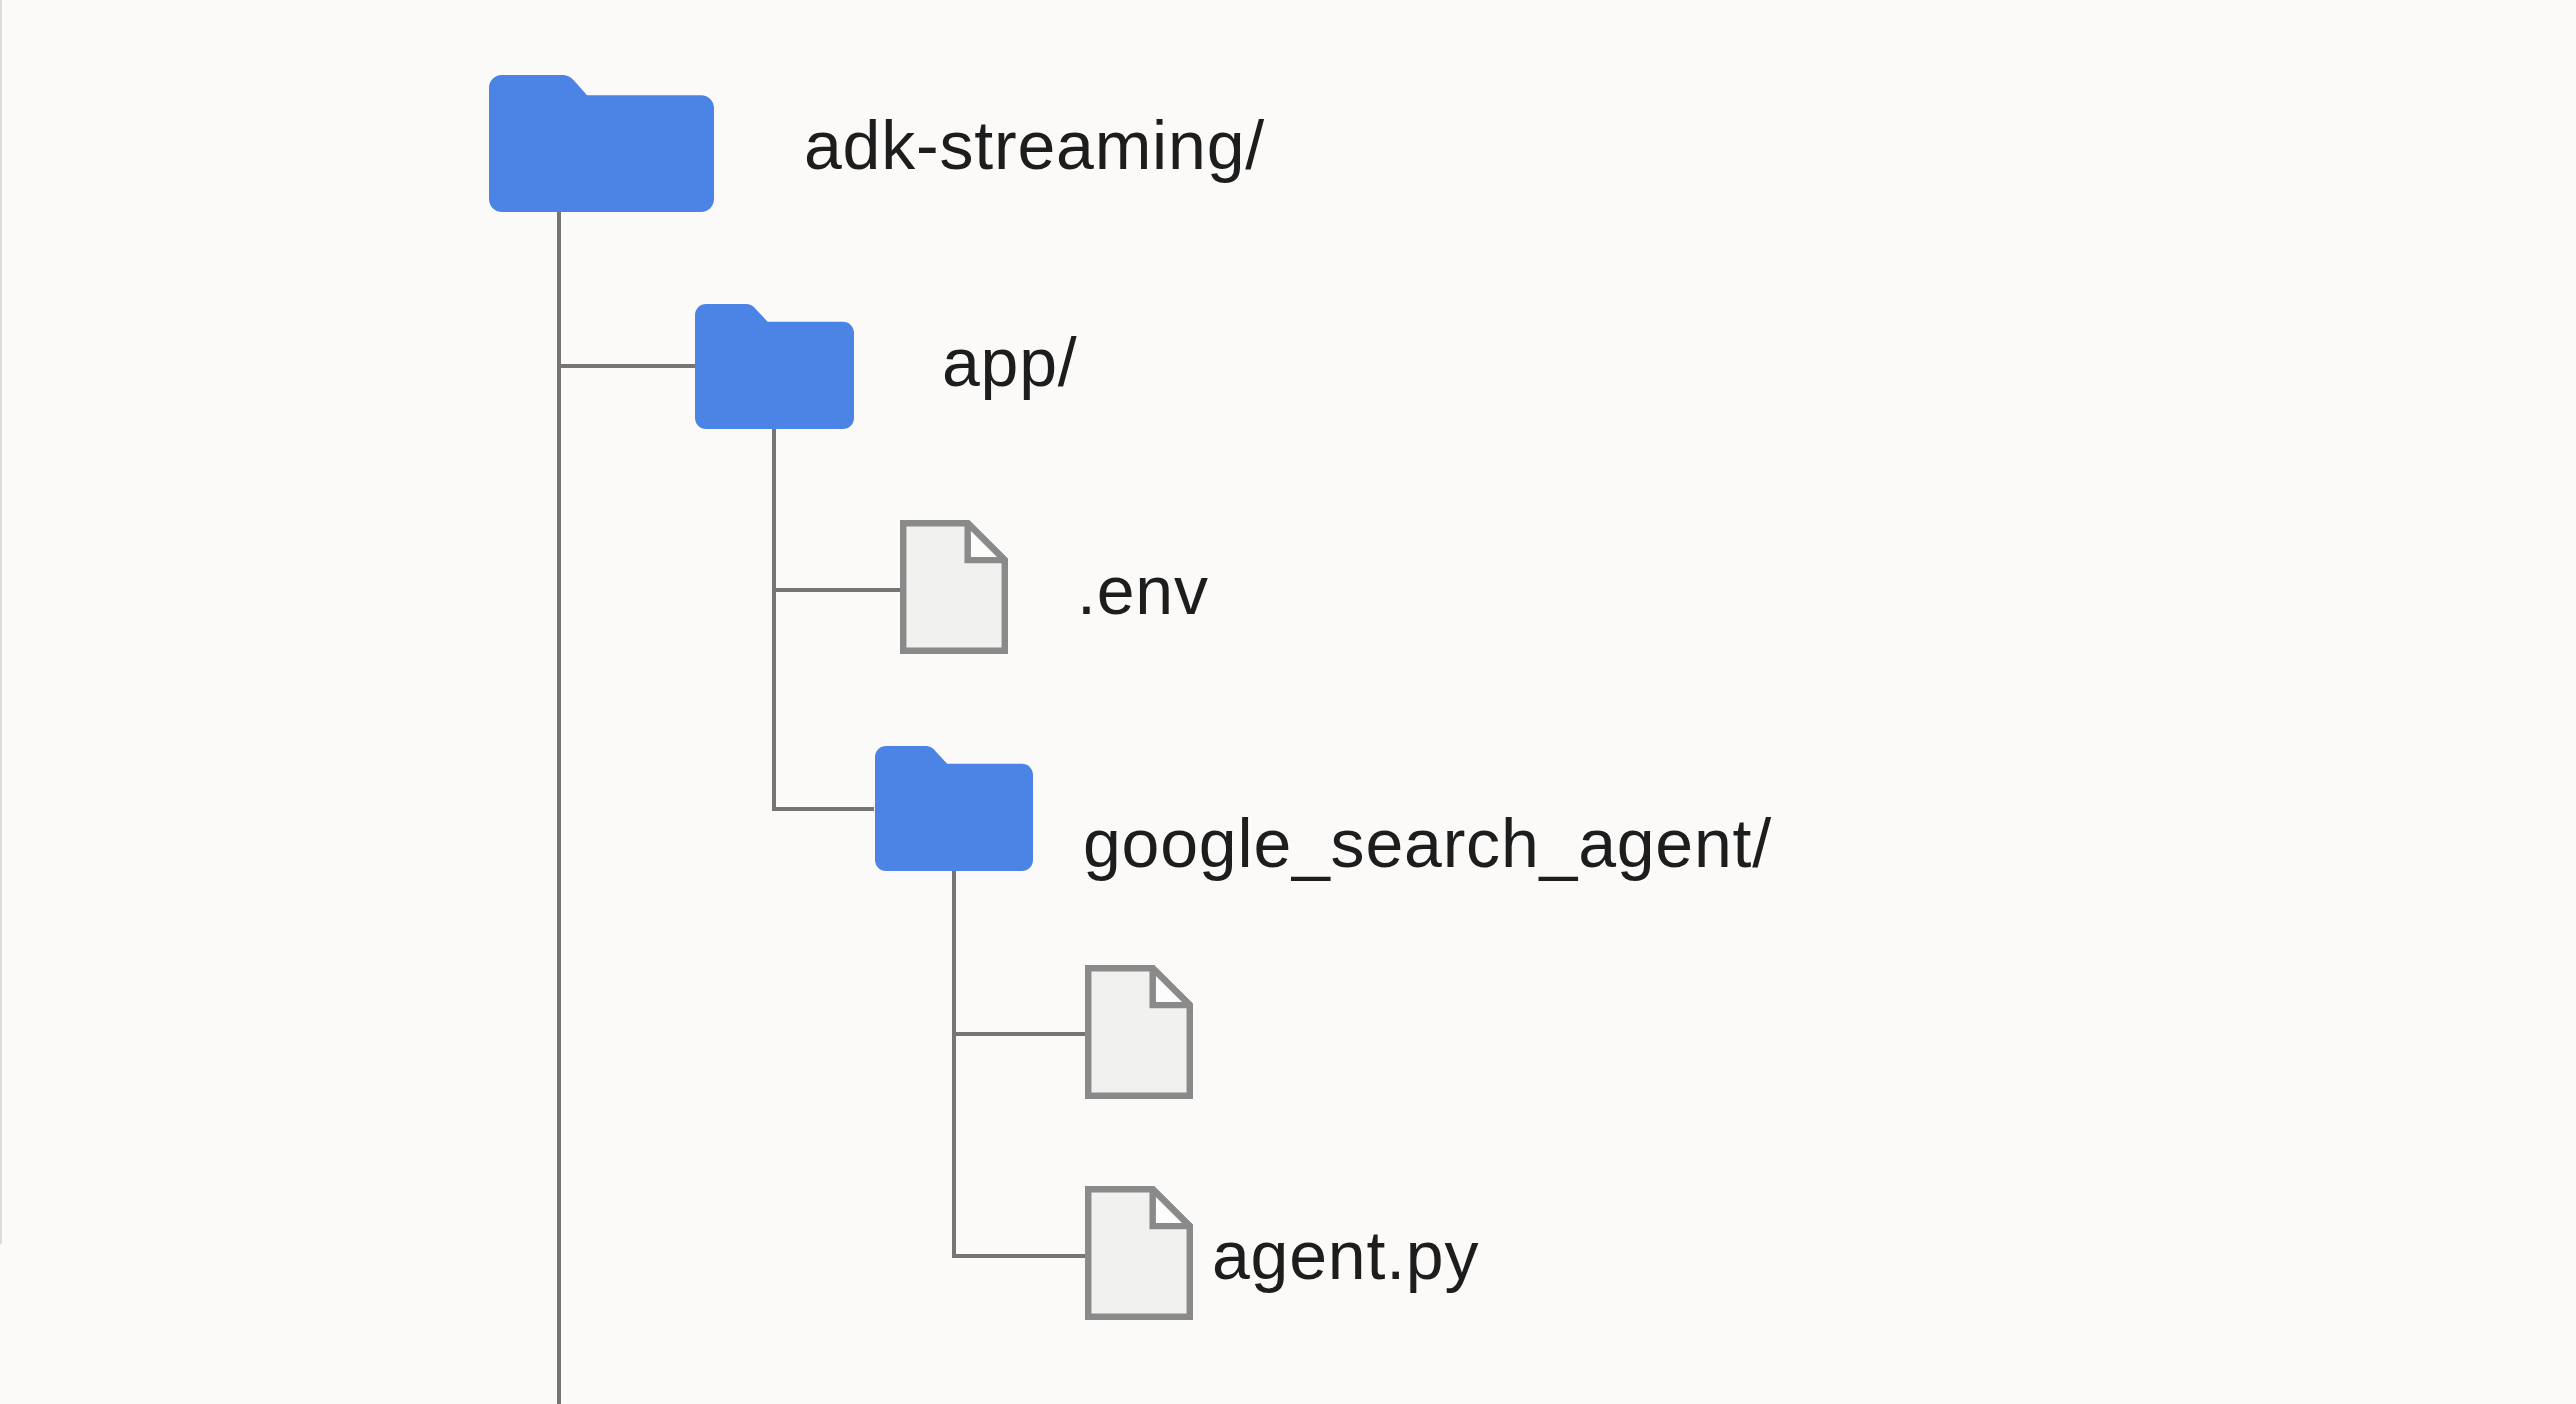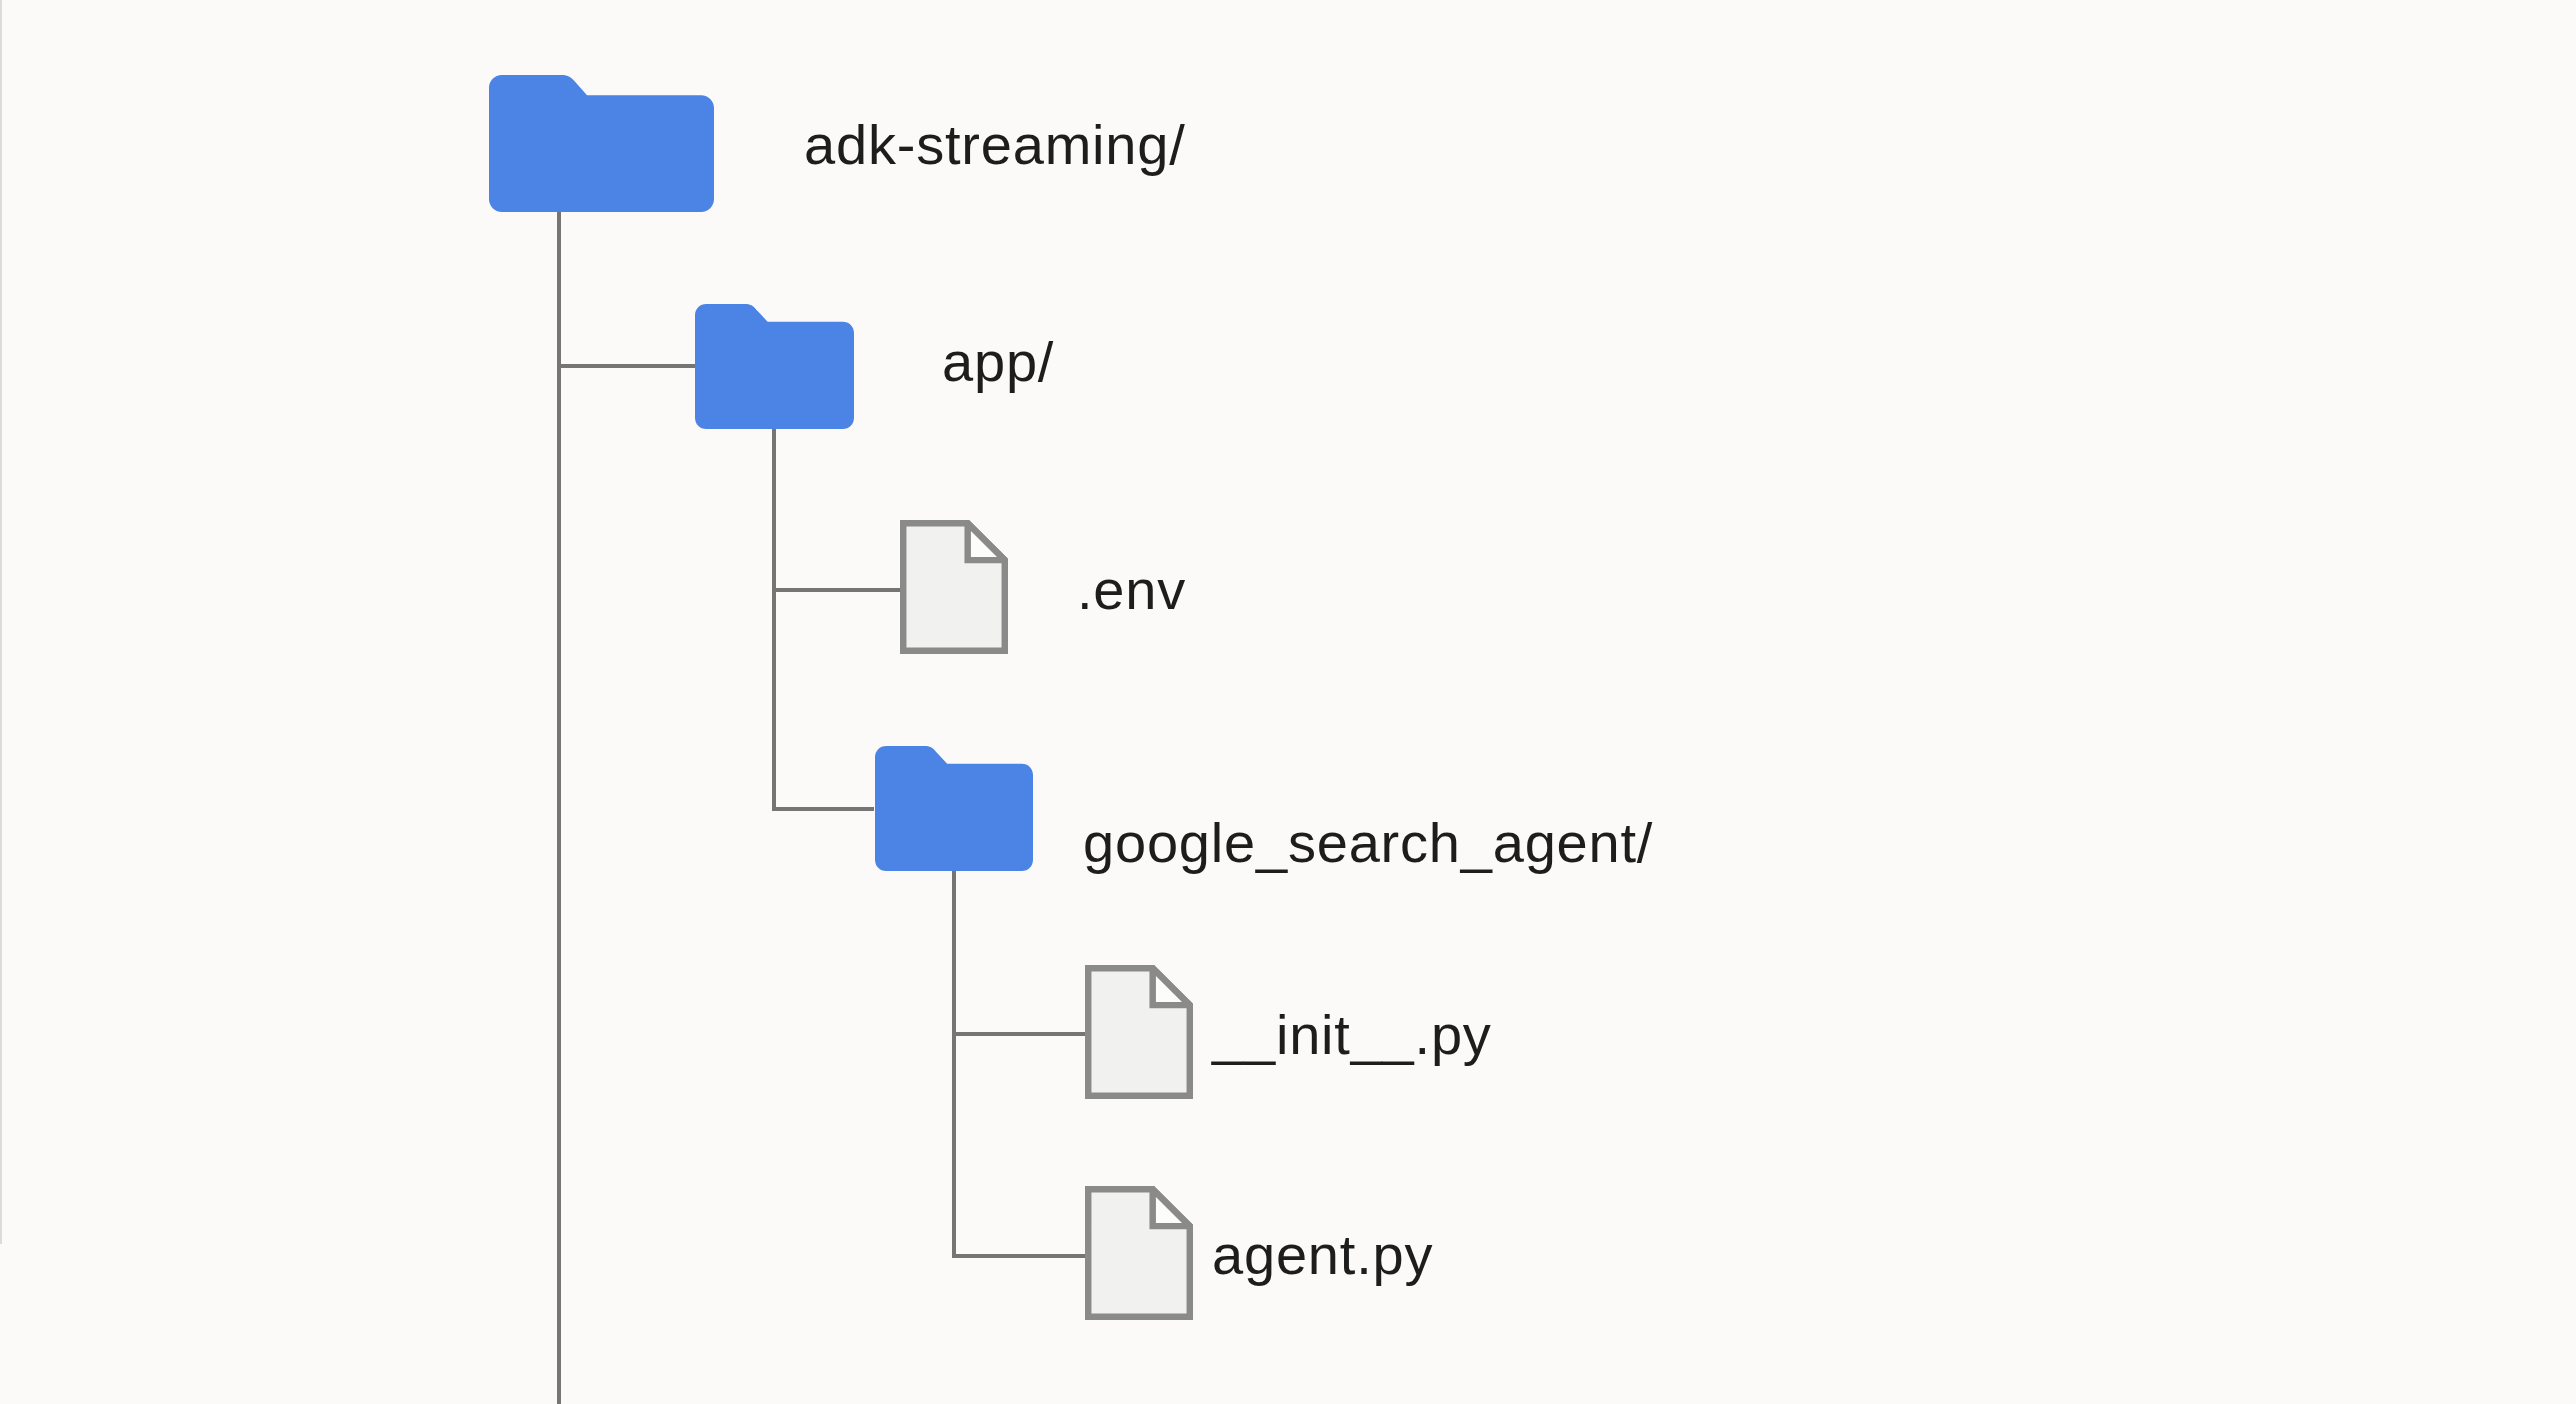--- a/index.html
+++ b/index.html
@@ -31,21 +31,21 @@
   }
   .vline,.hline{
     position:absolute;
     background:var(--line-gray);
   }
   .node-icon{position:absolute;}
   .node-icon svg{display:block;width:100%;height:100%;}
   .label{
     position:absolute;
     transform:translateY(-50%);
-    font-size:56px;
+    font-size:68px;
     letter-spacing:0.8px;
     color:var(--text-color);
     white-space:nowrap;
     line-height:1;
   }
   
   #icon-root   {left:489px; top:75px;  width:225px; height:137px;}
   #icon-app    {left:695px; top:304px; width:159px; height:125px;}
   #icon-env    {left:900px;top:520px; width:108px; height:134px;}
   #icon-gsa    {left:875px;top:746px; width:158px; height:125px;}
@@ -113,21 +113,20 @@
     </svg>
   </div>
   <div class="label" id="label-gsa">google_search_agent/</div>
 
   <div class="node-icon" id="icon-init">
     <svg viewBox="0 0 134 167" preserveAspectRatio="none" aria-hidden="true">
       <path d="M 4 4 H 84 L 130 50 V 163 H 4 Z" style="fill:var(--file-fill);stroke:var(--file-border);stroke-width:8;stroke-linejoin:miter"></path>
       <path d="M 84 4 L 130 50 H 84 Z" style="fill:var(--file-fold);stroke:var(--file-border);stroke-width:8;stroke-linejoin:miter"></path>
     </svg>
   </div>
-  <div class="label" id="label-init">__init__.py</div>
 
   <div class="node-icon" id="icon-agent">
     <svg viewBox="0 0 134 167" preserveAspectRatio="none" aria-hidden="true">
       <path d="M 4 4 H 84 L 130 50 V 163 H 4 Z" style="fill:var(--file-fill);stroke:var(--file-border);stroke-width:8;stroke-linejoin:miter"></path>
       <path d="M 84 4 L 130 50 H 84 Z" style="fill:var(--file-fold);stroke:var(--file-border);stroke-width:8;stroke-linejoin:miter"></path>
     </svg>
   </div>
   <div class="label" id="label-agent">agent.py</div>
 
 </div>

